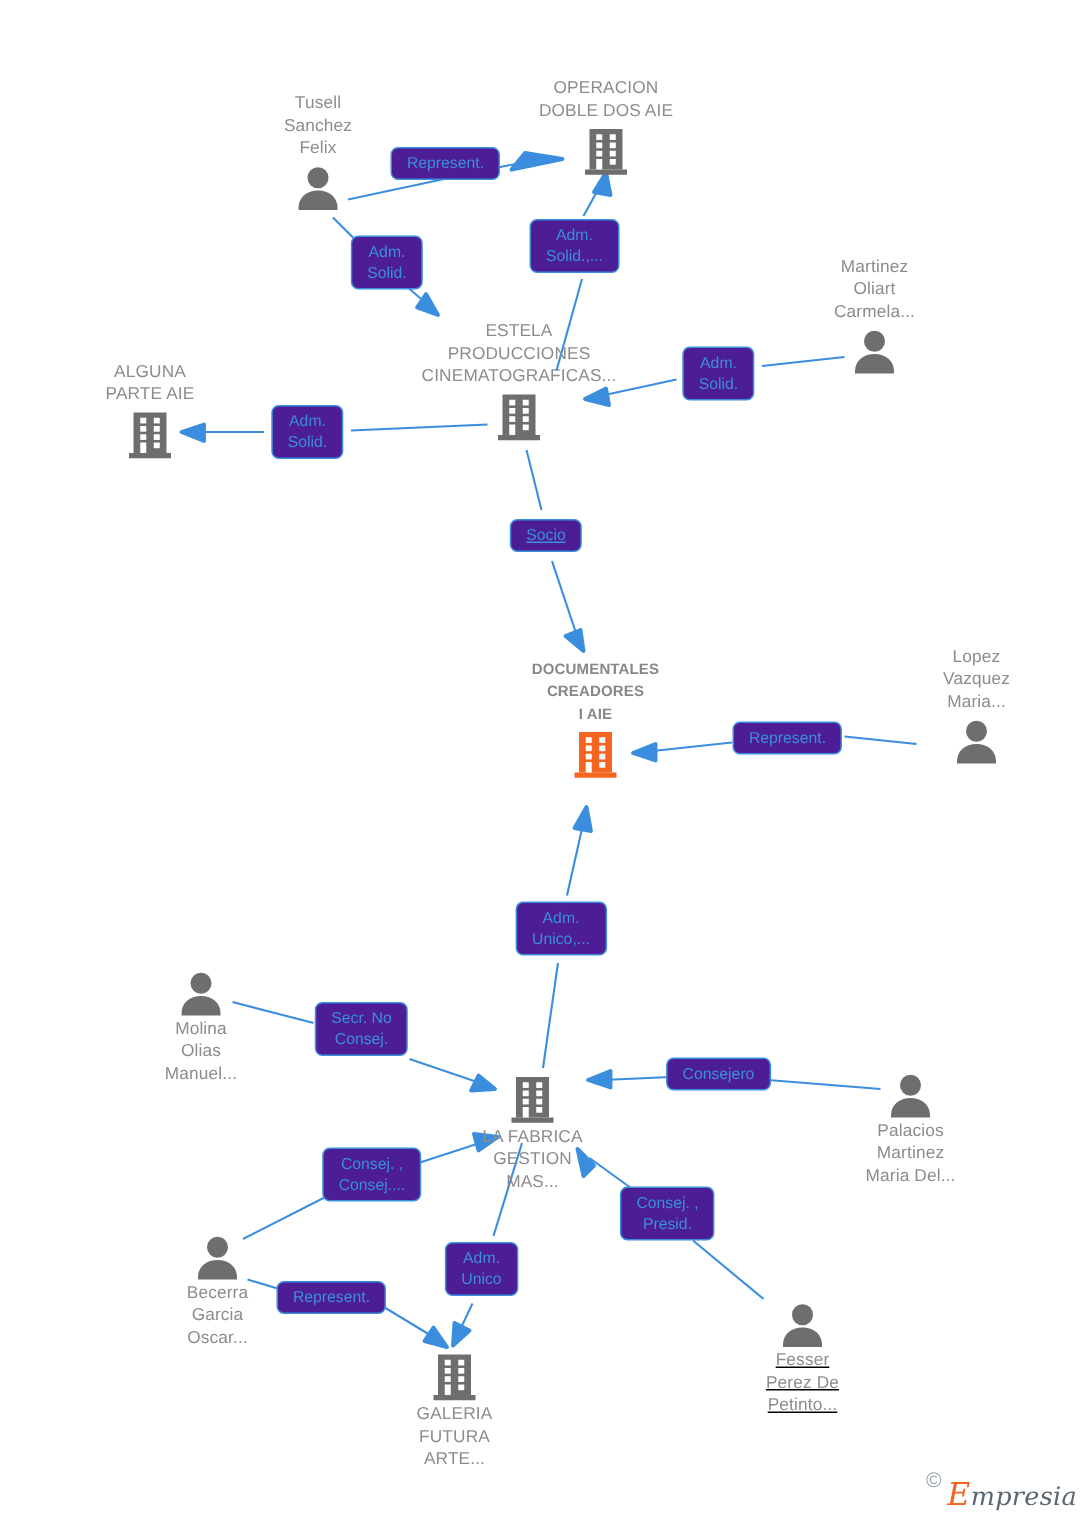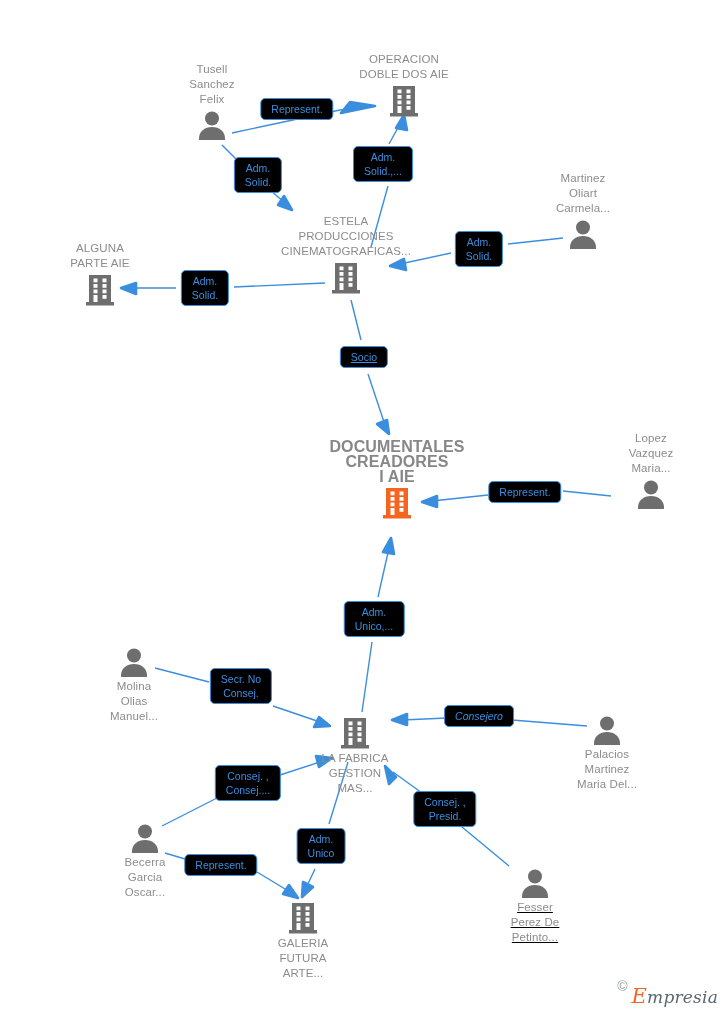--- a/index.html
+++ b/index.html
@@ -47,30 +47,30 @@
     letter-spacing: .1px;
     white-space: pre-line;
   }
   .node.company .node-label {
     color: #8c8c8c;
     font-size: 11.5px;
   }
   .node.focus .node-label {
     color: #878787;
     font-weight: bold;
-    font-size: 16px;
+    font-size: 10px;
   }
   .node.label-above .node-label { margin-bottom: 2px; }
   .node.label-below .node-label { margin-top: 1px; }
 
   
   .edge-label {
     position: absolute;
     z-index: 4;
-    background: #000000;
+    background: #4c1d95;
     border: 1px solid #3b8ede;
     border-radius: 5px;
     color: #3b8ede;
     font-size: 10.5px;
     line-height: 14px;
     text-align: center;
     padding: 3px 10px;
     white-space: pre-line;
     box-sizing: border-box;
     transform: translate(-50%, -50%);
@@ -395,21 +395,21 @@
       <div class="edge-label" style="left: 479px; top: 249px;">Adm.
 Solid.</div>
       <div class="edge-label" style="left: 205px; top: 288px;">Adm.
 Solid.</div>
       <div class="edge-label" style="left: 364px; top: 357px; text-decoration: underline;">Socio</div>
       <div class="edge-label" style="left: 525px; top: 492px;">Represent.</div>
       <div class="edge-label" style="left: 374px; top: 619px;">Adm.
 Unico,...</div>
       <div class="edge-label" style="left: 241px; top: 686px;">Secr.  No
 Consej.</div>
-      <div class="edge-label" style="left: 479px; top: 716px; font-style: italic;">Consejero</div>
+      <div class="edge-label" style="left: 479px; top: 716px;">Consejero</div>
       <div class="edge-label" style="left: 248px; top: 783px;">Consej. ,
 Consej....</div>
       <div class="edge-label" style="left: 445px; top: 809px;">Consej. ,
 Presid.</div>
       <div class="edge-label" style="left: 221px; top: 865px;">Represent.</div>
       <div class="edge-label" style="left: 321px; top: 846px;">Adm.
 Unico</div>
     </div>
 
   <div id="watermark">

